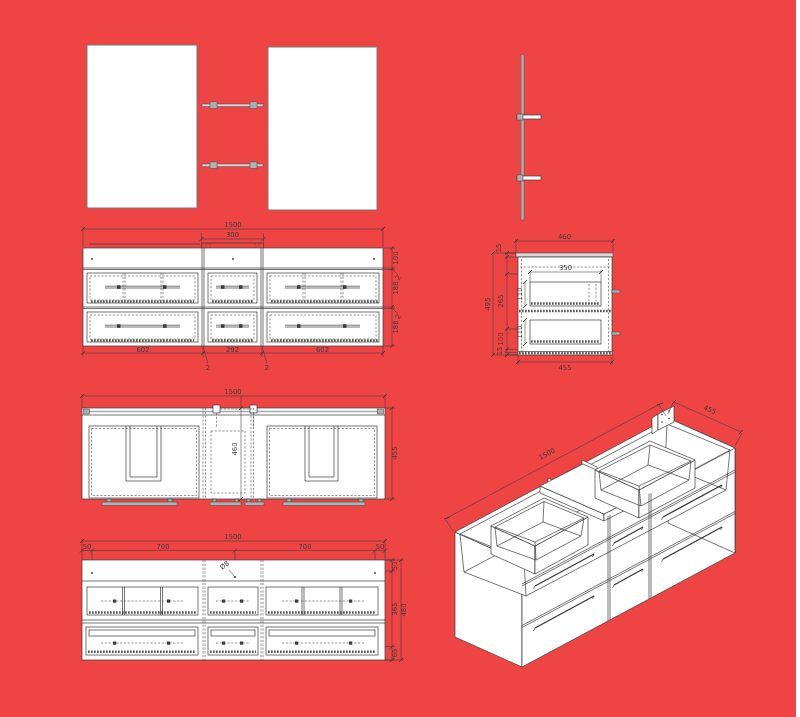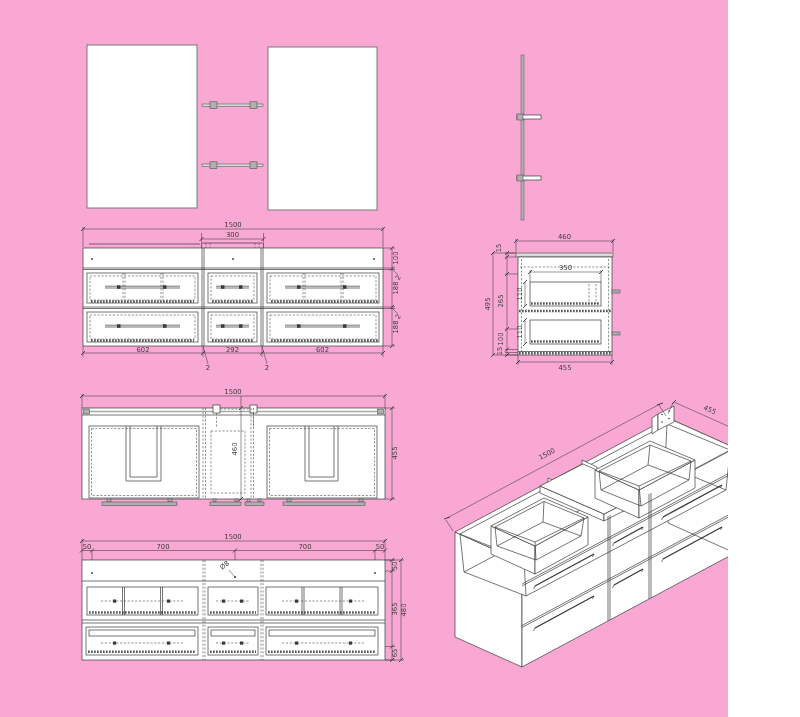--- a/index.html
+++ b/index.html
@@ -1,16 +1,16 @@
 <!DOCTYPE html>
 <html><head>
 <meta charset="utf-8">
 <style>
   html,body{margin:0;padding:0;background:#ffffff;}
-  #canvas{position:relative;width:728px;height:717px;background:#f9a8d4;overflow:hidden;
+  #canvas{position:relative;width:796px;height:717px;background:#ef4444;overflow:hidden;
           font-family:"DejaVu Sans",sans-serif;}
   svg{position:absolute;overflow:visible;}
   .s   {stroke:#3a3a3a;stroke-width:.7;fill:none;}
   .wh  {stroke:#3a3a3a;stroke-width:.7;fill:#ffffff;}
   .d   {stroke:#4a4a4a;stroke-width:.6;fill:none;stroke-dasharray:2.2,1.6;}
   .dt  {stroke:#3a3a3a;stroke-width:2.6;fill:none;stroke-dasharray:1.7,1.3;opacity:.85;}
   .dim {stroke:#3a3a3a;stroke-width:.55;fill:none;}
   .tick{stroke:#3a3a3a;stroke-width:.9;fill:none;}
   .txt {font-size:6.8px;fill:#3a3a3a;}
   .gray{fill:#b0b0b0;stroke:#4a4a4a;stroke-width:.55;}

